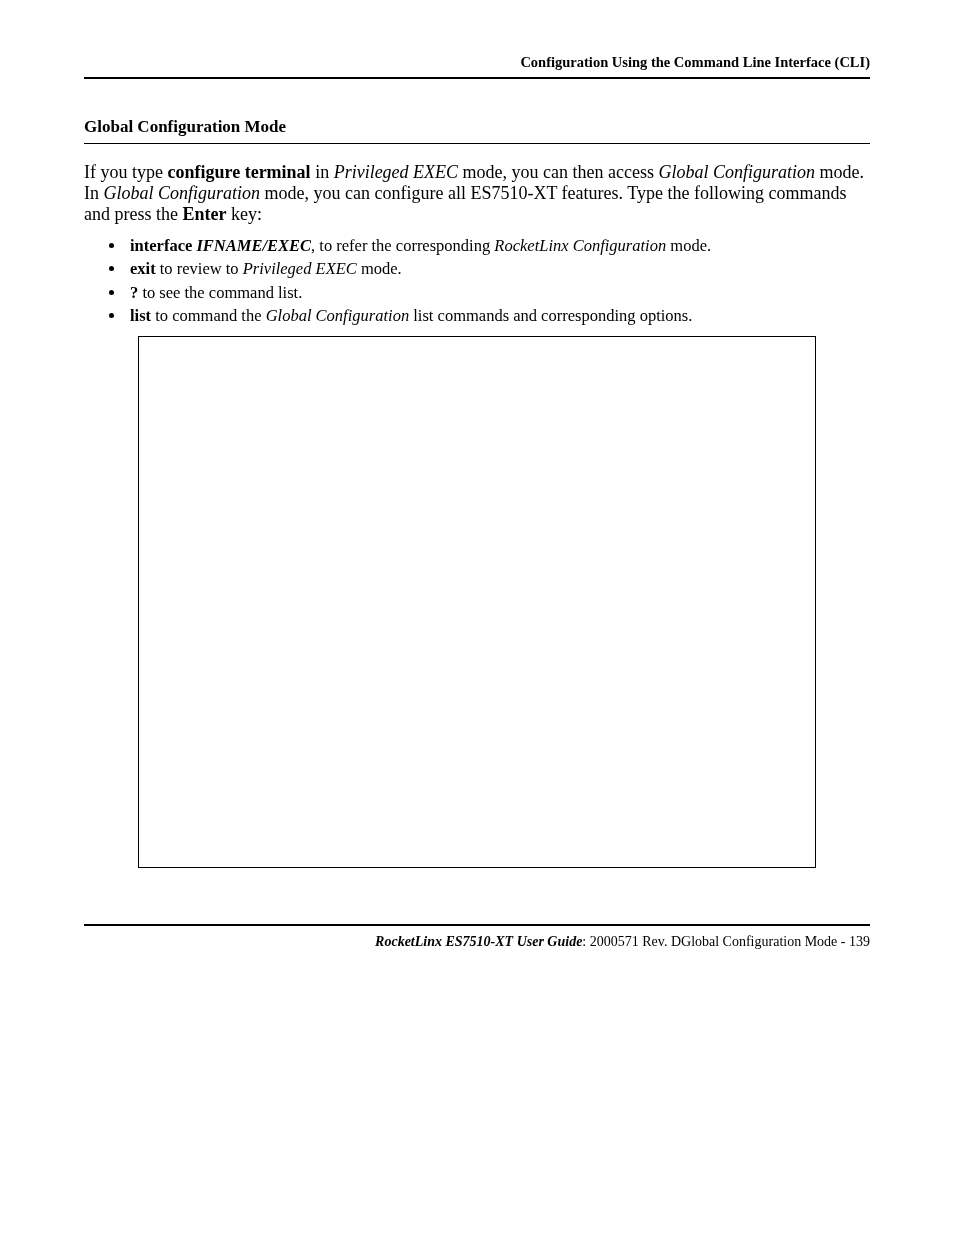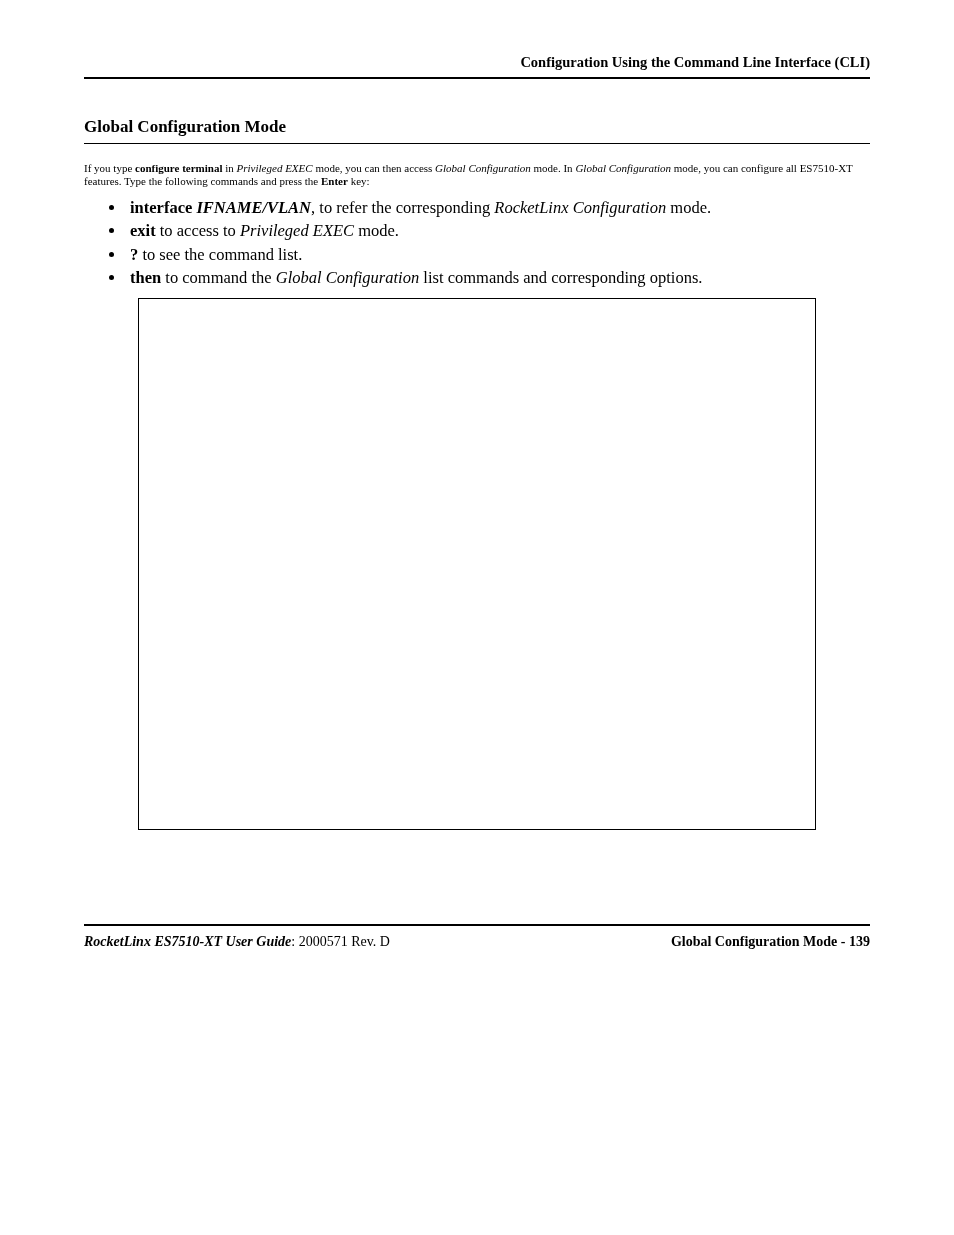--- a/index.html
+++ b/index.html
@@ -35,21 +35,21 @@
     font-weight: bold;
     font-size: 17px;
     margin: 0 0 6px 0;
   }
   .hr-thin {
     border: none;
     border-top: 1.5px solid #000;
     margin: 0 0 18px 0;
   }
   .body-text {
-    font-size: 11px;
+    font-size: 18px;
     line-height: 1.18;
     margin: 0 0 10px 0;
   }
   ul.bullets {
     margin: 0 0 10px 0;
     padding-left: 42px;
     font-size: 16.5px;
     line-height: 1.18;
   }
   ul.bullets li {
@@ -75,53 +75,54 @@
     right: 84px;
     bottom: 52px;
   }
   .footer-rule {
     border: none;
     border-top: 2px solid #000;
     margin: 0 0 8px 0;
   }
   .footer-row {
     display: flex;
-    justify-content: space-between;
+    justify-content: flex-end;
     font-size: 14px;
+    margin-left: 44px;
   }
   .footer-left .prod { font-style: italic; font-weight: bold; }
-  .footer-right { font-weight: bold; }
+  .footer-right { font-weight: normal; }
 </style>
 </head>
 <body>
 
 <div class="page">
 
   <div class="running-head">Configuration Using the Command Line Interface (CLI)</div>
   <hr class="hr-thick">
 
   <div class="section-title">Global Configuration Mode</div>
   <hr class="hr-thin">
 
   <p class="body-text">
     <span>If you type </span><span class="bold">configure terminal</span><span> in </span><span class="ital">Privileged EXEC</span><span> mode, you can then access </span><span class="ital">Global Configuration</span><span> mode. In </span><span class="ital">Global Configuration</span><span> mode, you can configure all ES7510-XT features. Type the following commands and press the </span><span class="bold">Enter</span><span> key:</span>
   </p>
 
   <ul class="bullets">
     <li>
-      <span class="bold">interface</span><span> </span><span class="bold-ital">IFNAME/VLAN</span><span>, to refer the corresponding </span><span class="ital">RocketLinx Configuration</span><span> mode.</span>
+      <span class="bold">interface</span><span> </span><span class="bold-ital">IFNAME/EXEC</span><span>, to refer the corresponding </span><span class="ital">RocketLinx Configuration</span><span> mode.</span>
     </li>
     <li>
-      <span class="bold">exit</span><span> to access to </span><span class="ital">Privileged EXEC</span><span> mode.</span>
+      <span class="bold">exit</span><span> to review to </span><span class="ital">Privileged EXEC</span><span> mode.</span>
     </li>
     <li>
       <span class="bold">?</span><span> to see the command list.</span>
     </li>
     <li>
-      <span class="bold">then</span><span> to command the </span><span class="ital">Global Configuration</span><span> list commands and corresponding options.</span>
+      <span class="bold">list</span><span> to command the </span><span class="ital">Global Configuration</span><span> list commands and corresponding options.</span>
     </li>
   </ul>
 
 
   <div class="figure-box"></div>
 
   <div class="footer">
     <hr class="footer-rule">
     <div class="footer-row">
       <div class="footer-left">

